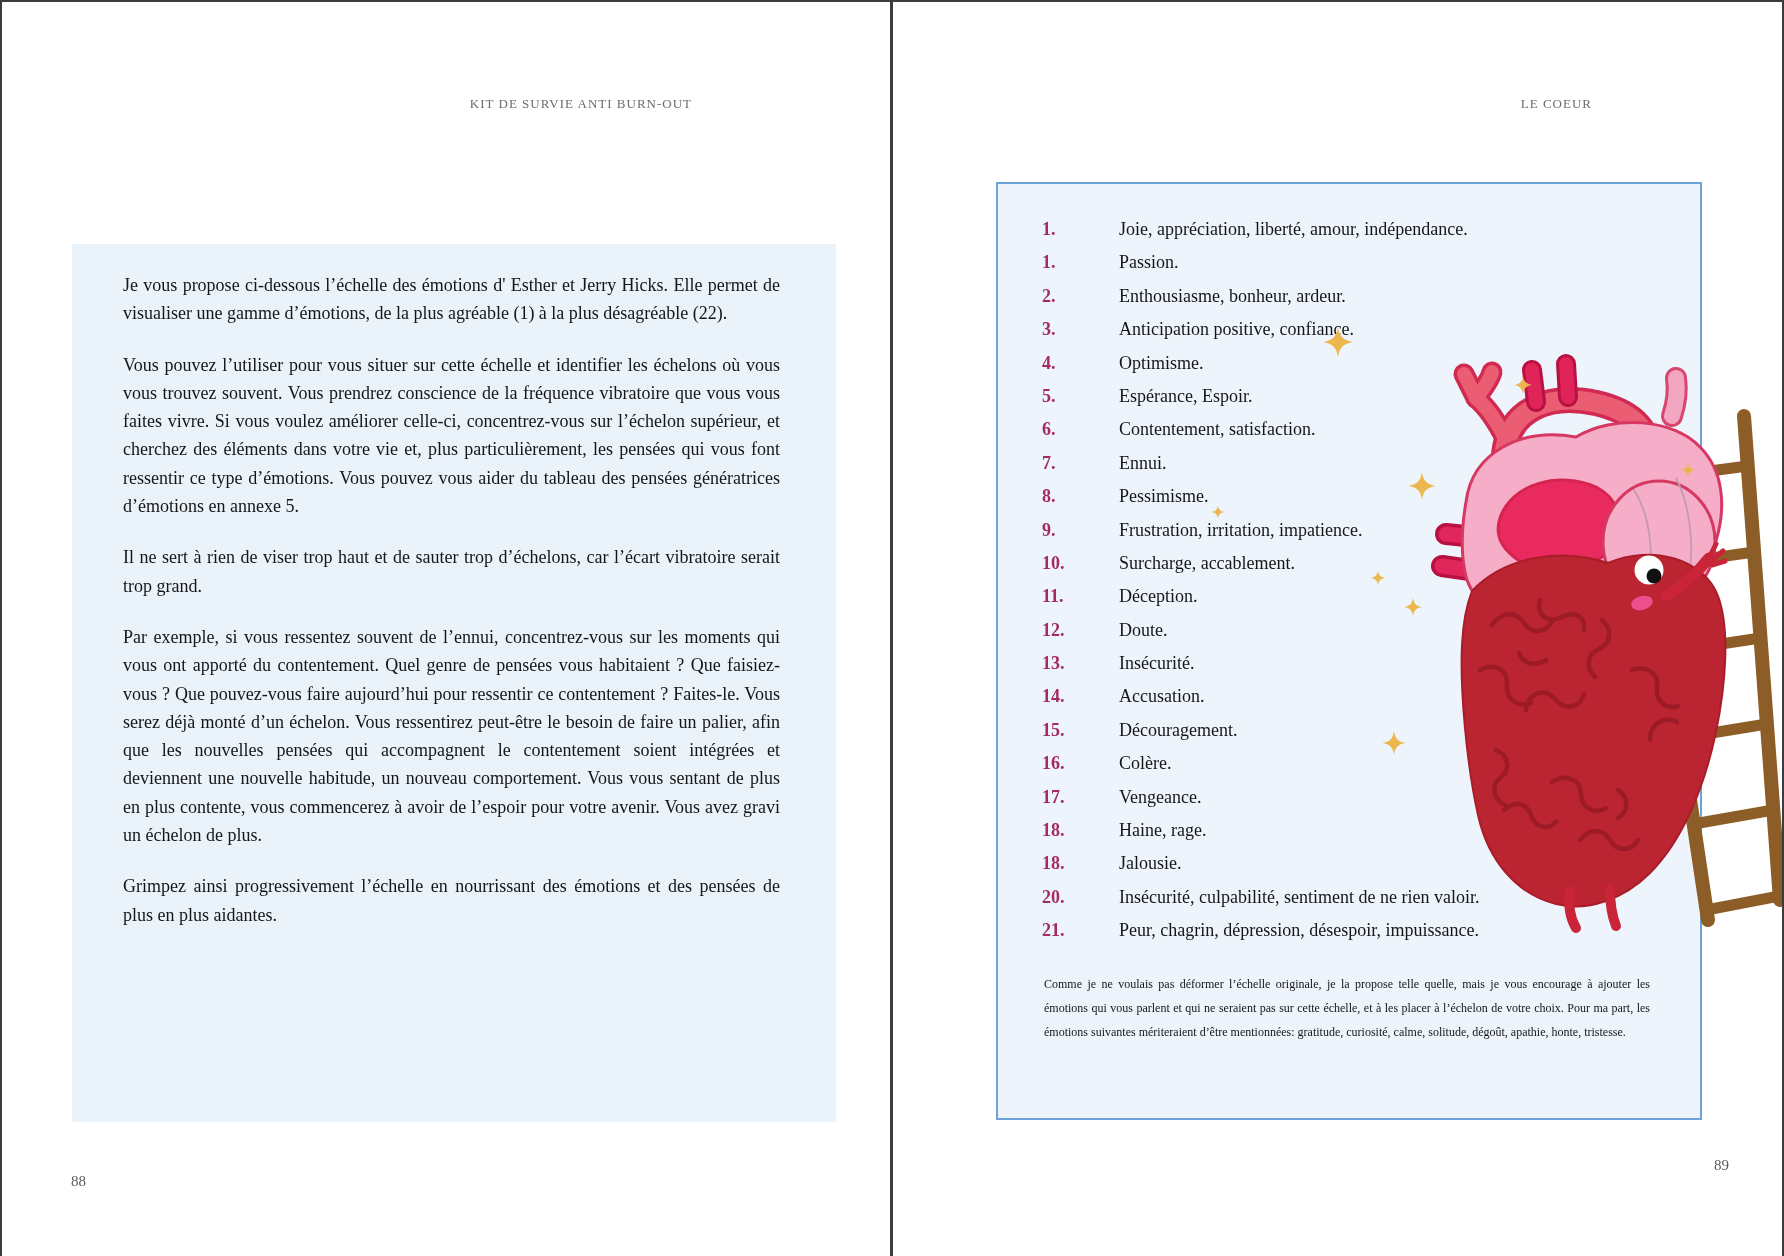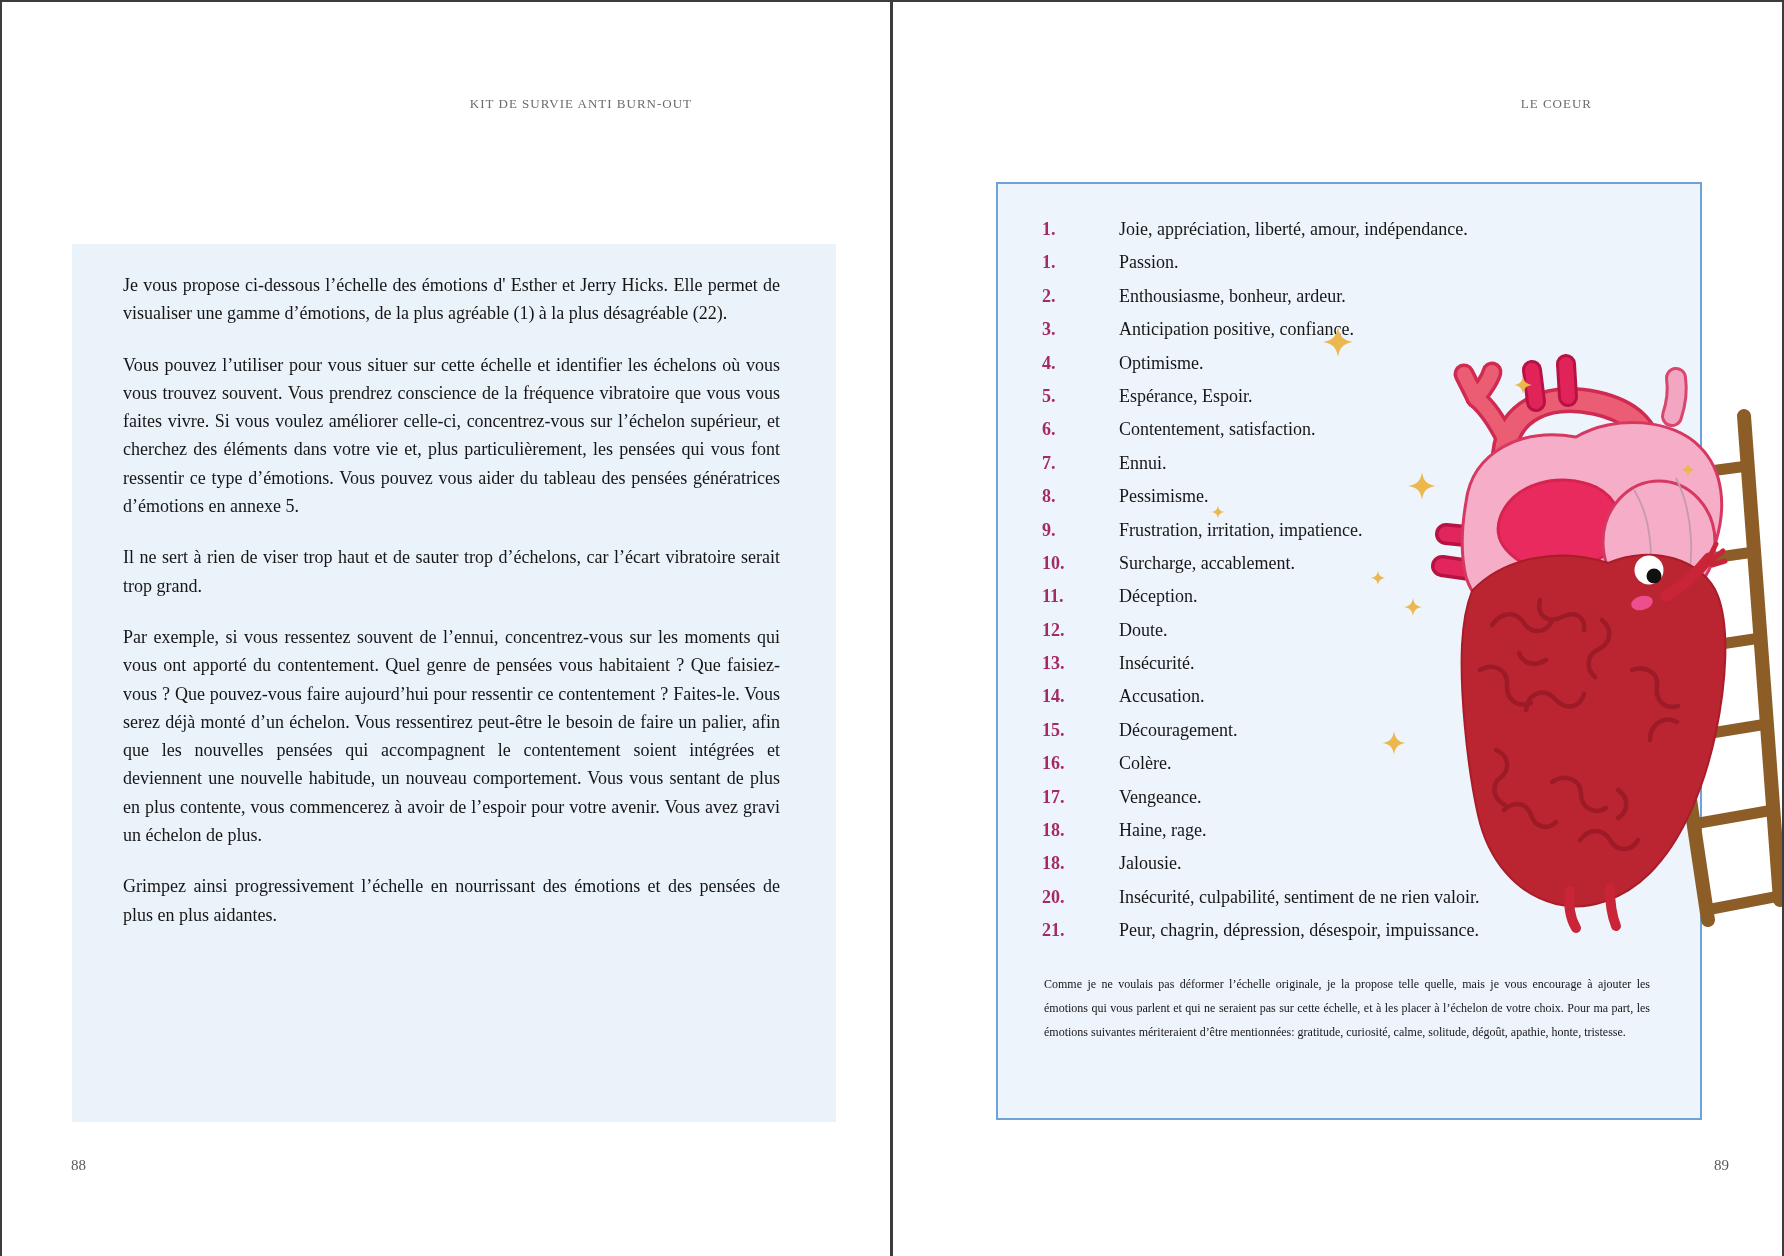--- a/index.html
+++ b/index.html
@@ -22,21 +22,21 @@
   .frame.right{left:1782px;top:0;width:2px;height:1256px;}
   .frame.divider{left:890px;top:0;width:3px;height:1256px;}
   .page{position:absolute;top:0;width:892px;height:1256px;background:#fff;}
   .page.pleft{left:0;}
   .page.pright{left:892px;}
   .running-header{position:absolute;top:96px;left:72px;width:620px;text-align:right;
     font-size:13px;letter-spacing:1px;color:var(--header-gray);}
   .section-title{position:absolute;top:174px;left:72px;width:660px;
     font-size:21px;font-weight:bold;color:var(--accent-magenta);}
   .folio{position:absolute;top:1157px;font-size:15px;color:var(--folio-gray);}
-  .folio.f-left{left:71px;}
+  .folio.f-left{left:71px;margin-top:16px;}
   .folio.f-right{left:822px;}
   
   .exercise-box{position:absolute;left:72px;top:244px;width:764px;height:878px;
     background:var(--box-bg-left);padding:27px 56px 0 51px;}
   .exercise-box p{font-size:18px;line-height:28.3px;text-align:justify;margin-bottom:23px;}
   
   .scale-box{position:absolute;left:104px;top:182px;width:706px;height:938px;
     background:var(--box-bg-right);border:2px solid var(--box-border-blue);z-index:1;}
   .scale-list{padding:29px 20px 0 44px;}
   .scale-row{display:flex;height:33.4px;line-height:33.4px;font-size:18px;}

